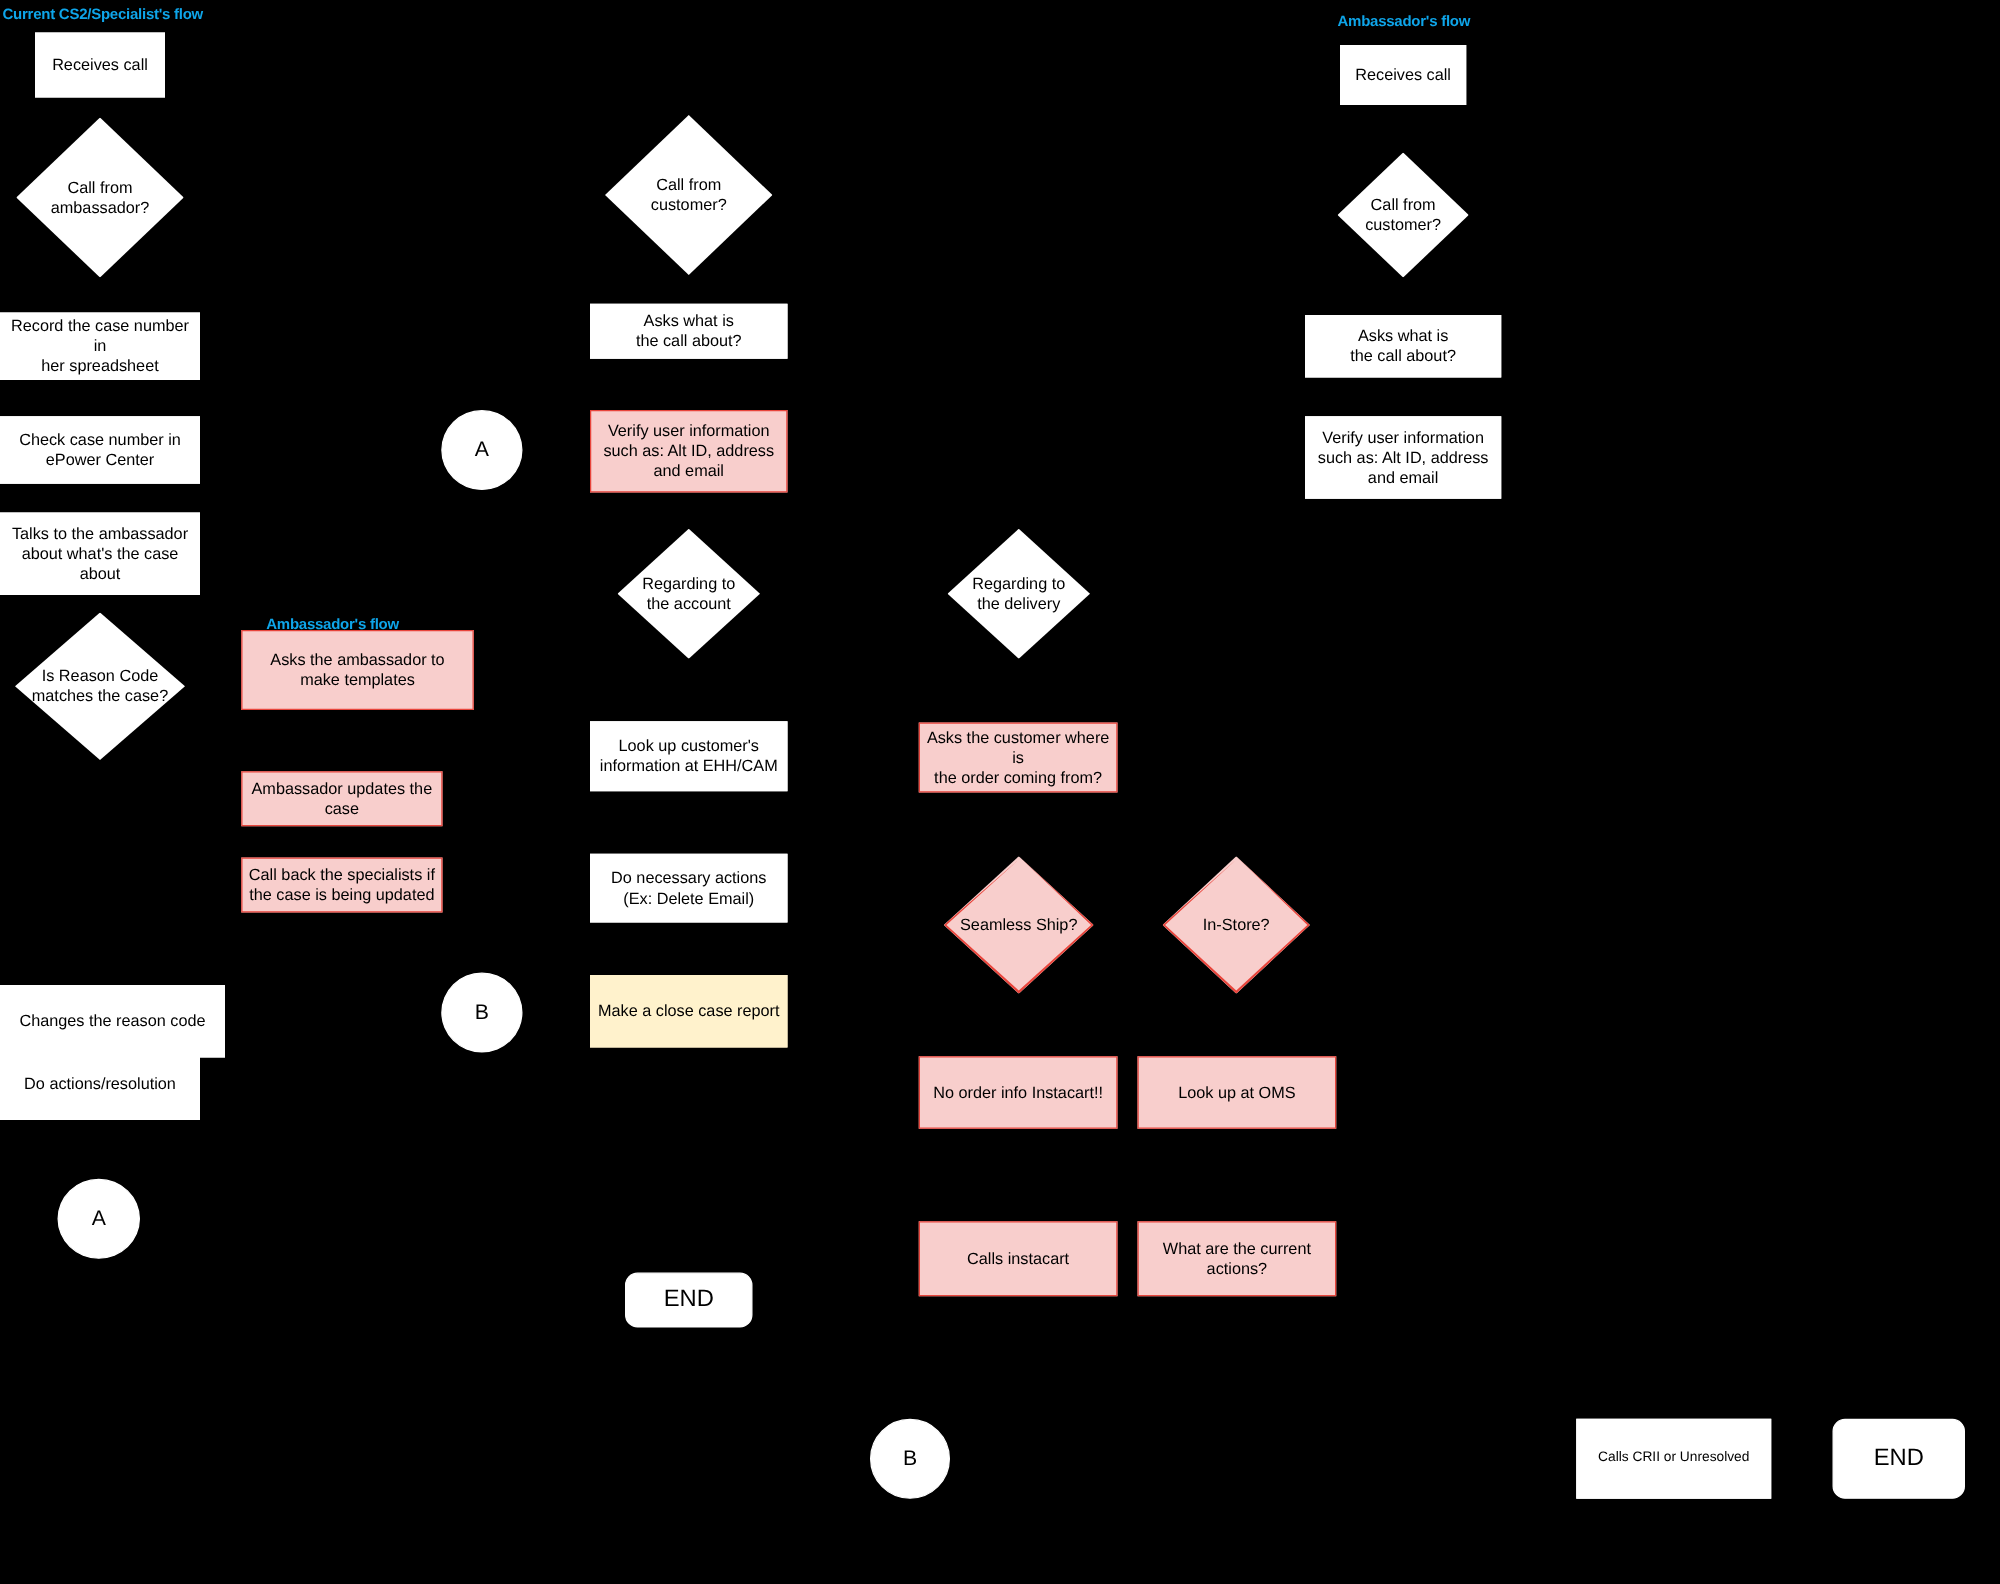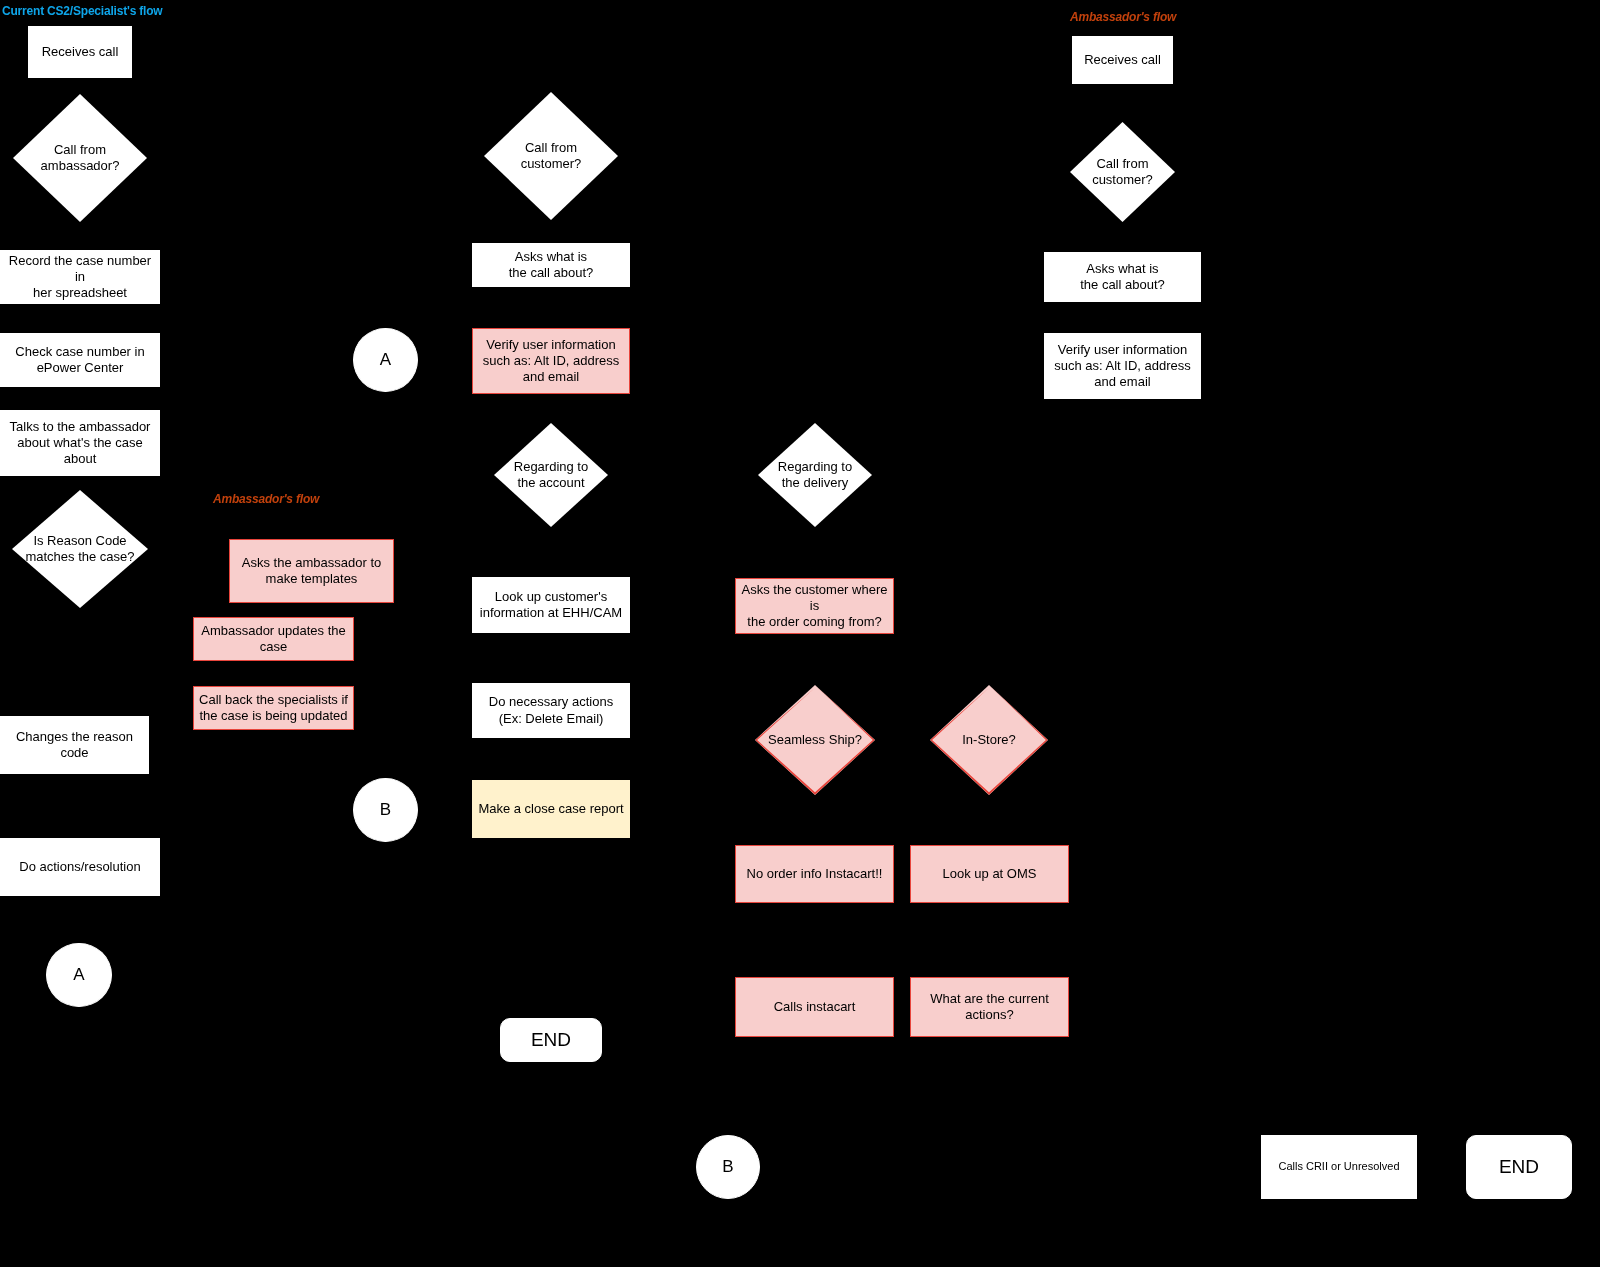--- a/index.html
+++ b/index.html
@@ -93,21 +93,21 @@
   .diamond.big .dlabel { font-size: 20px; }
   
   .lane-title {
     position: absolute;
     font-size: 12px;
     font-weight: bold;
     letter-spacing: -0.2px;
     white-space: nowrap;
   }
   .lane-title.magenta { color: #0ea5e9; }
-  .lane-title.blue    { color: #c2410c; font-style: italic; }
+  .lane-title.blue    { color: #0ea5e9; }
 </style>
 </head>
 <body>
 
 <div id="canvas">
 
   <div class="lane-title magenta" style="left:2px; top:4px;">
     <span>Current CS2/Specialist's flow</span>
   </div>
 
@@ -136,27 +136,27 @@
   <div class="node proc" style="left:0px; top:410px; width:160px; height:66px;">Talks to the ambassador
 about what's the case
 about</div>
 
   <div class="node diamond" style="left:12px; top:490px; width:136px; height:118px;">
     <span class="dshape"></span>
     <span class="dlabel">Is Reason Code
 matches the case?</span>
   </div>
 
-  <div class="node proc" style="left:0px; top:716px; width:149px; height:58px;">Changes the reason code</div>
+  <div class="node proc" style="left:0px; top:788px; width:180px; height:58px;">Changes the reason code</div>
 
   <div class="node proc" style="left:0px; top:838px; width:160px; height:58px;">Do actions/resolution</div>
 
   <div class="node conn" style="left:46px; top:943px; width:66px; height:64px;">A</div>
 
-  <div class="node proc pink" style="left:193px; top:539px; width:165px; height:64px;margin-left:36px;">Asks the ambassador to
+  <div class="node proc pink" style="left:193px; top:504px; width:186px; height:64px;">Asks the ambassador to
 make templates</div>
 
   <div class="node proc pink" style="left:193px; top:617px; width:161px; height:44px;">Ambassador updates the
 case</div>
 
   <div class="node proc pink" style="left:193px; top:686px; width:161px; height:44px;text-align:center;">Call back the specialists if
 the case is being updated</div>
 
   <div class="node conn" style="left:353px; top:328px; width:65px; height:64px;">A</div>
 

